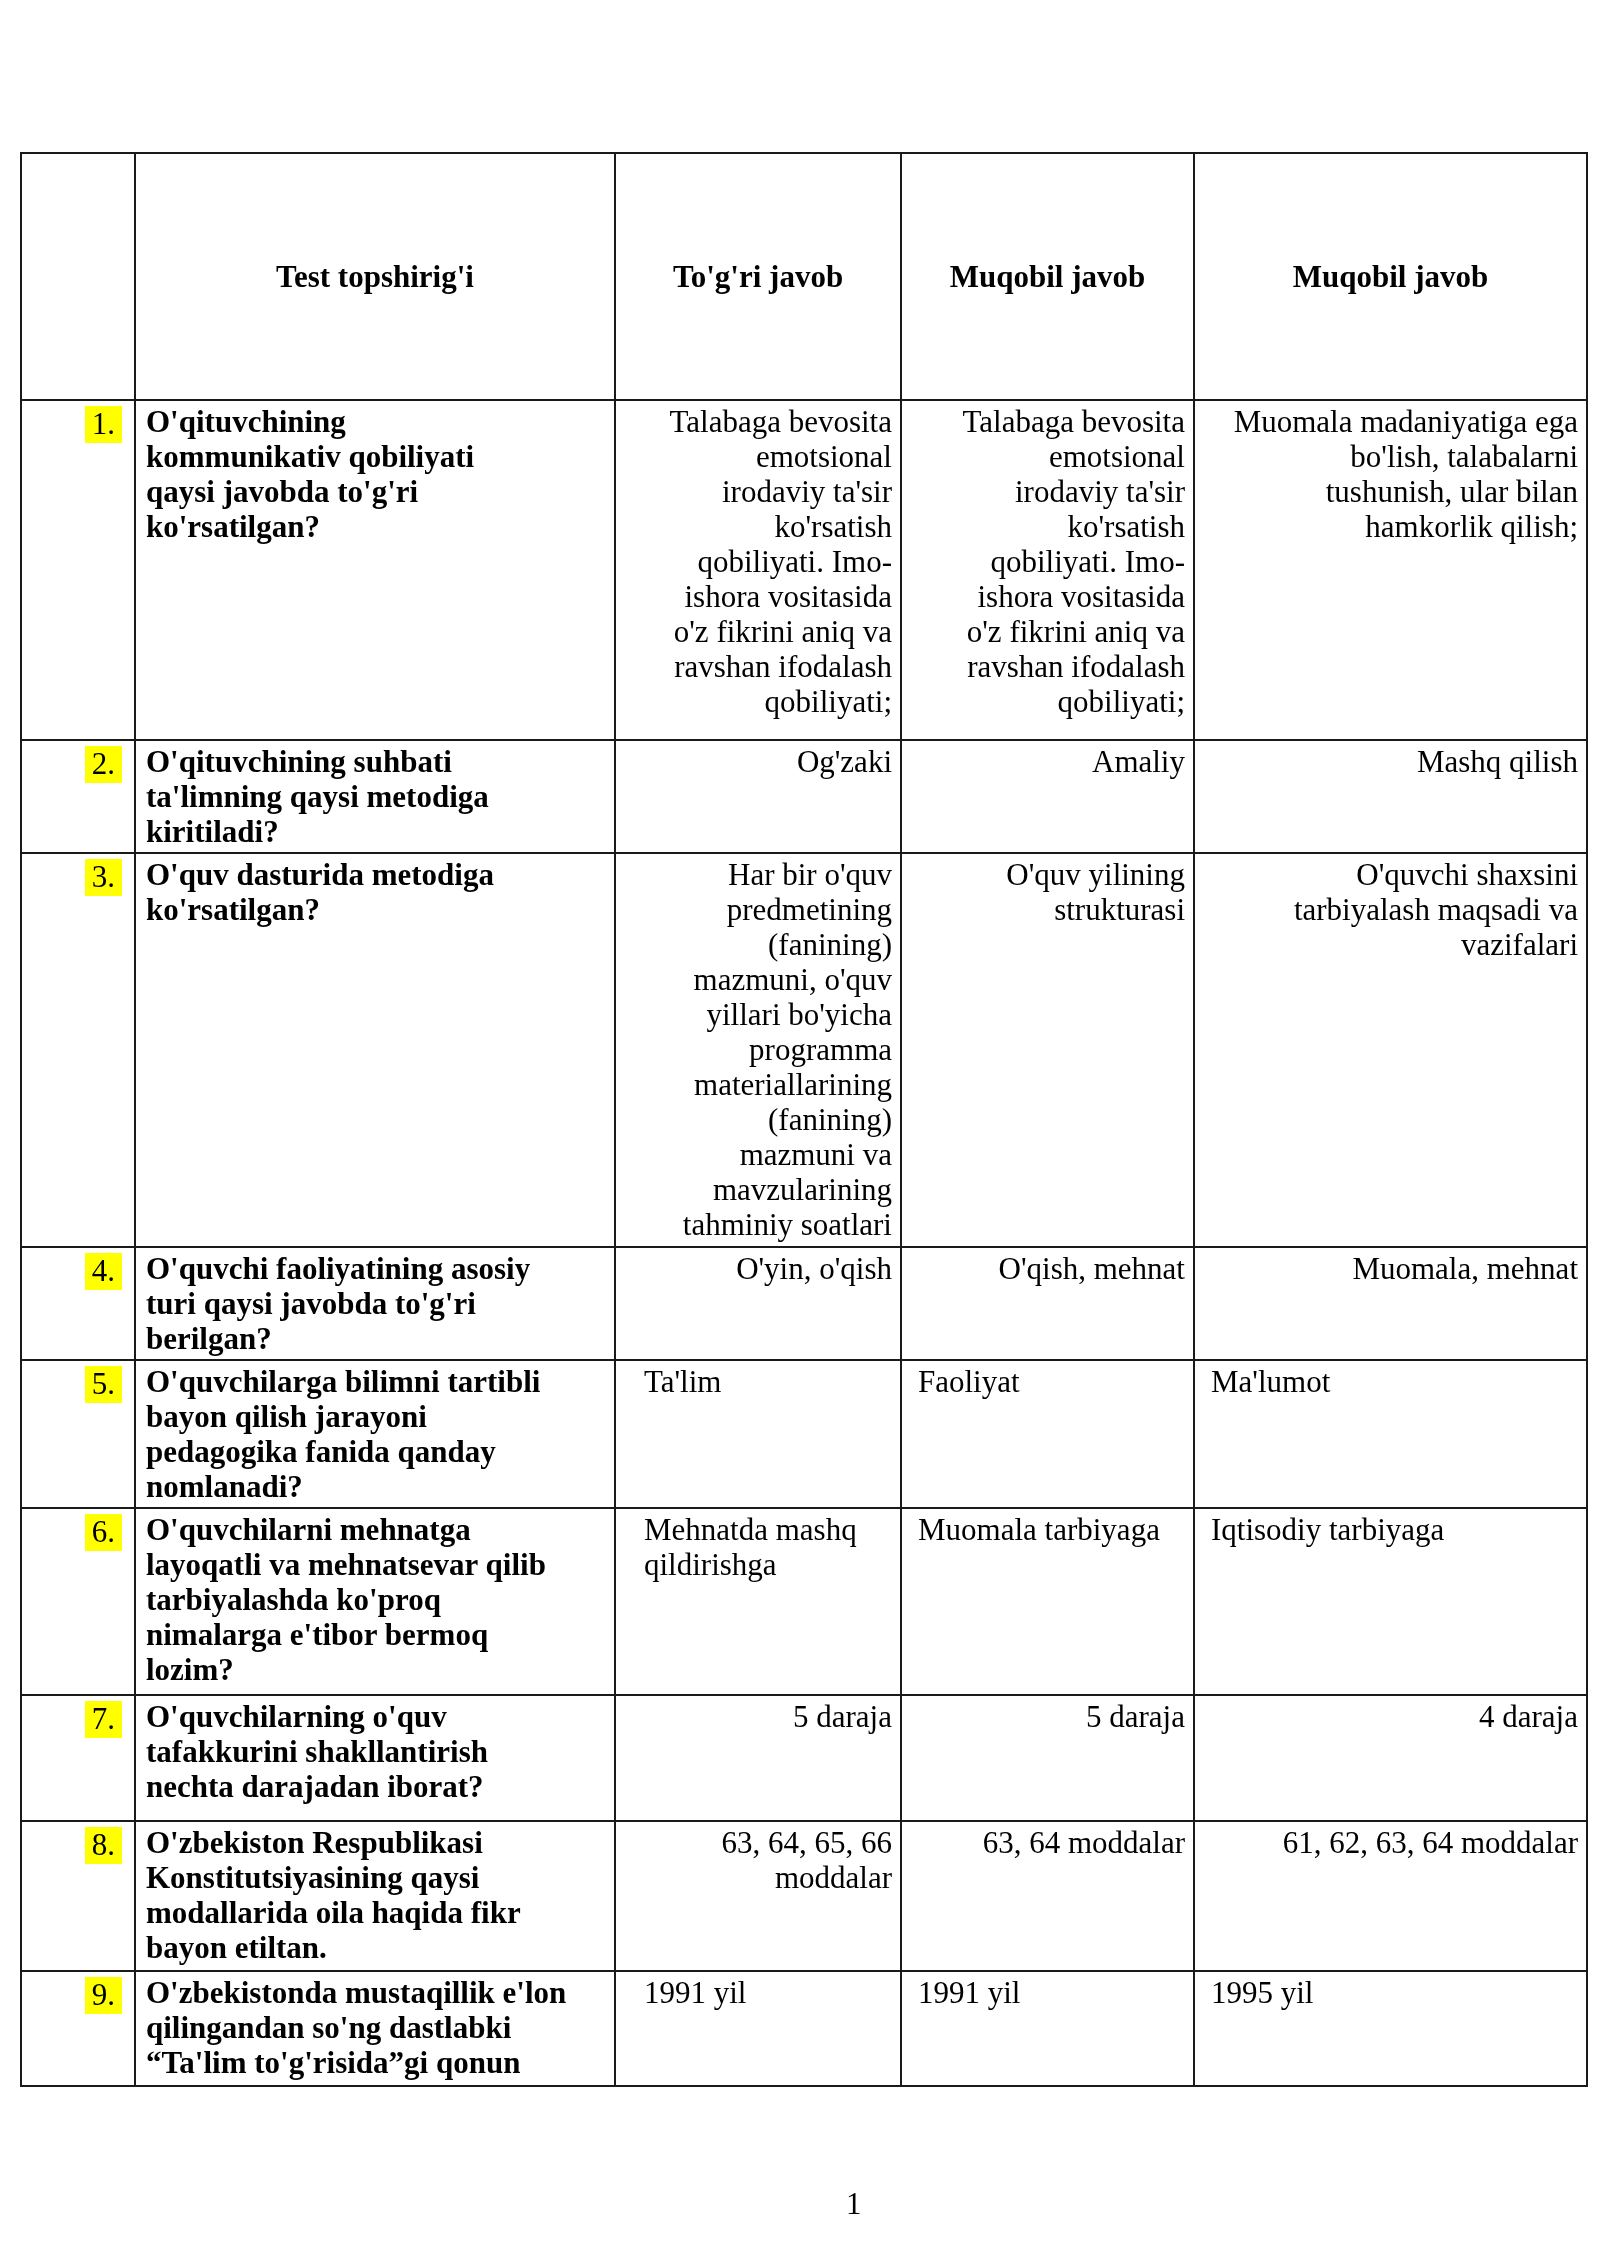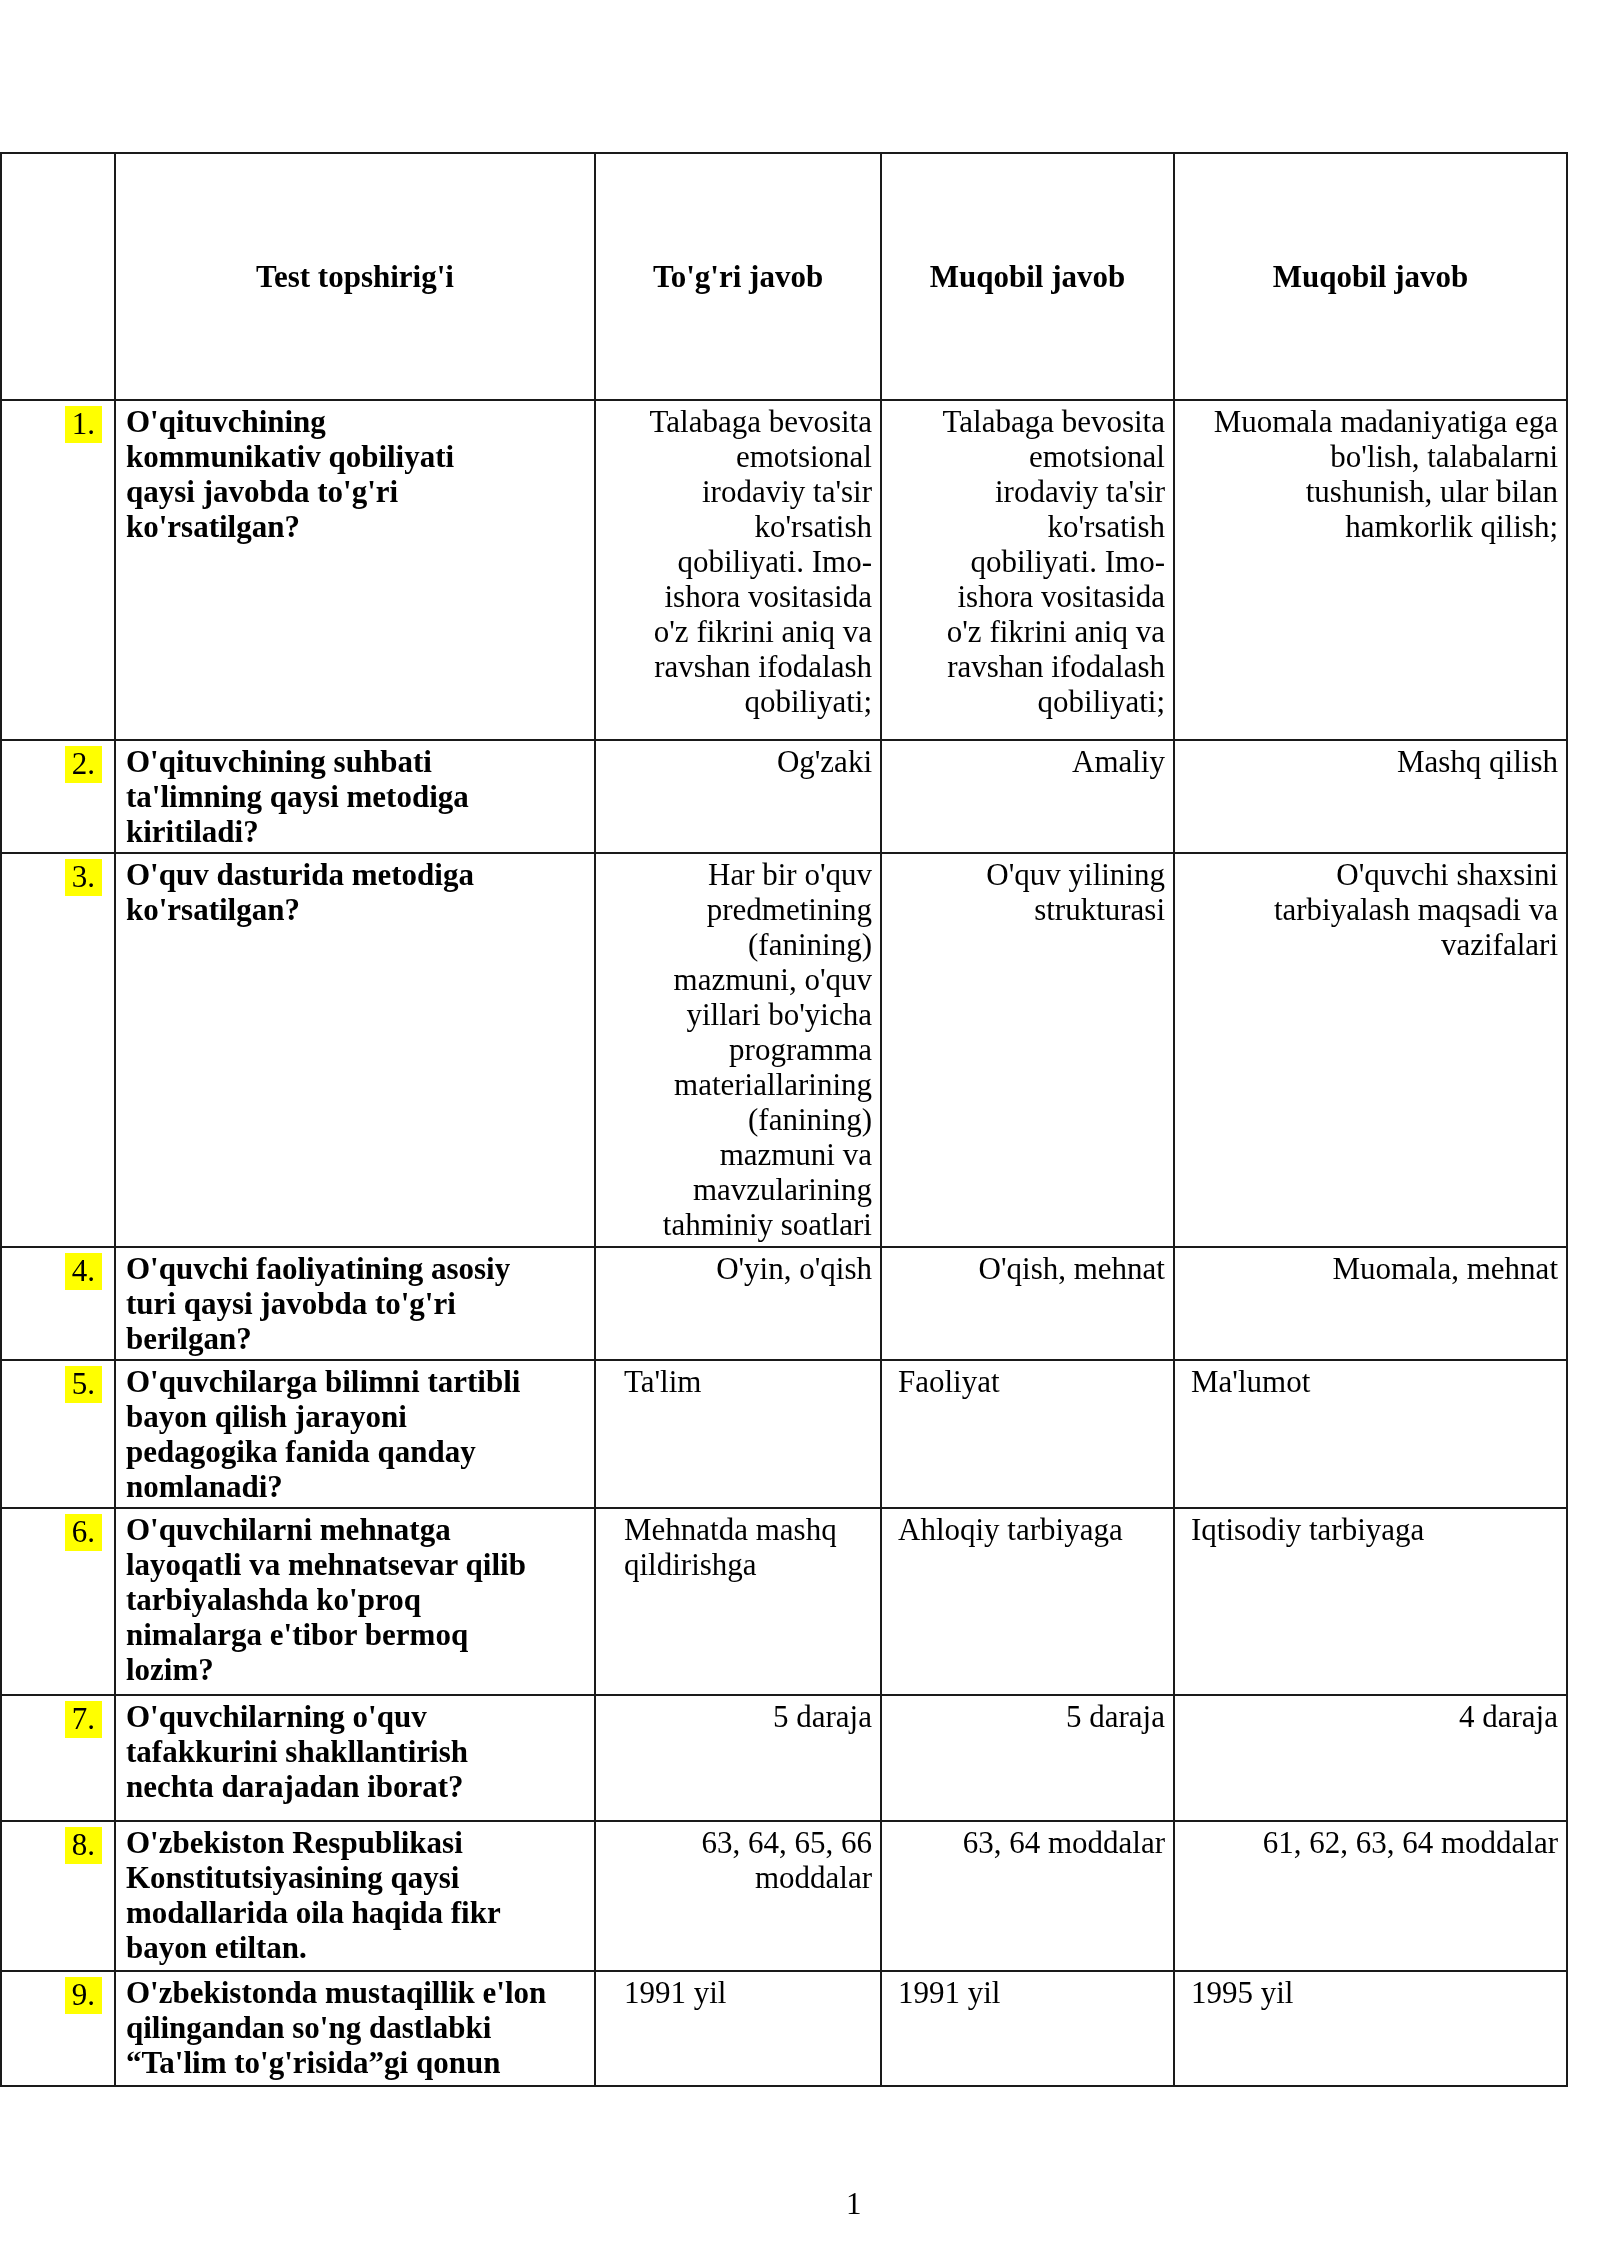--- a/index.html
+++ b/index.html
@@ -12,21 +12,21 @@
     color: #000000;
   }
   .page {
     position: relative;
     width: 1600px;
     height: 2262px;
     overflow: hidden;
   }
   table.test-table {
     position: absolute;
-    left: 0;
+    left: 20px;
     top: 152px;
     width: 1566px;
     border-collapse: collapse;
     table-layout: fixed;
   }
   td, th {
     border: 2px solid #1a1a1a;
     vertical-align: top;
     font-size: 31px;
     line-height: 35px;
@@ -186,21 +186,21 @@
 
       <tr style="height:187px">
         <td class="num-cell"><span class="hl" style="background: rgb(255, 255, 0);">6.</span></td>
         <td class="q-cell">O'quvchilarni mehnatga
 layoqatli va mehnatsevar qilib
 tarbiyalashda ko'proq
 nimalarga e'tibor bermoq
 lozim?</td>
         <td class="a-cell c2">Mehnatda mashq
 qildirishga</td>
-        <td class="a-cell c3">Ahloqiy tarbiyaga</td>
+        <td class="a-cell c3">Muomala tarbiyaga</td>
         <td class="a-cell c4">Iqtisodiy tarbiyaga</td>
       </tr>
 
       <tr style="height:126px">
         <td class="num-cell"><span class="hl" style="background: rgb(255, 255, 0);">7.</span></td>
         <td class="q-cell">O'quvchilarning o'quv
 tafakkurini shakllantirish
 nechta darajadan iborat?</td>
         <td class="a-cell c2">5 daraja</td>
         <td class="a-cell c3">5 daraja</td>

